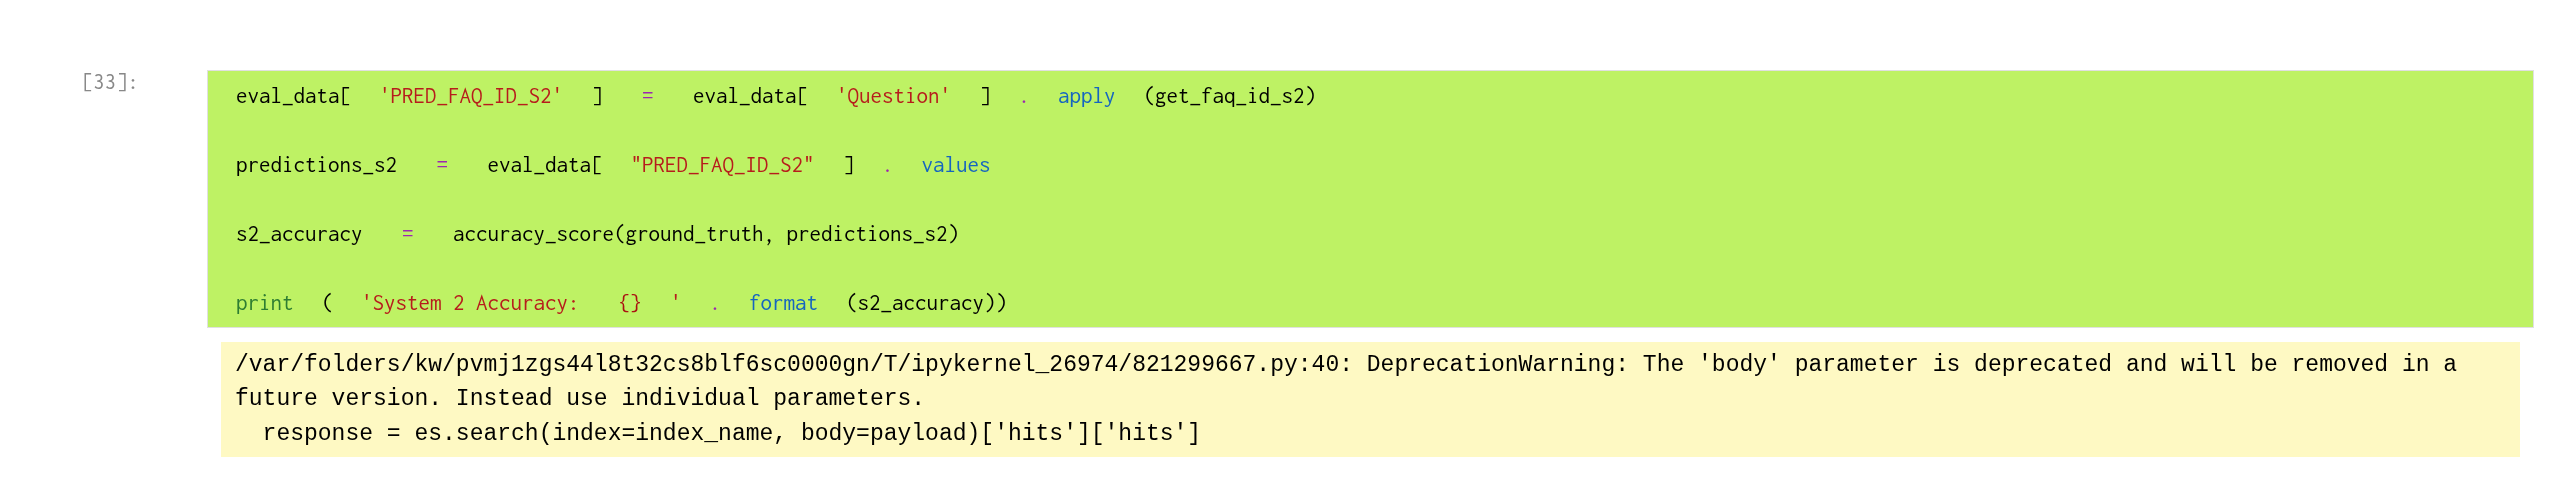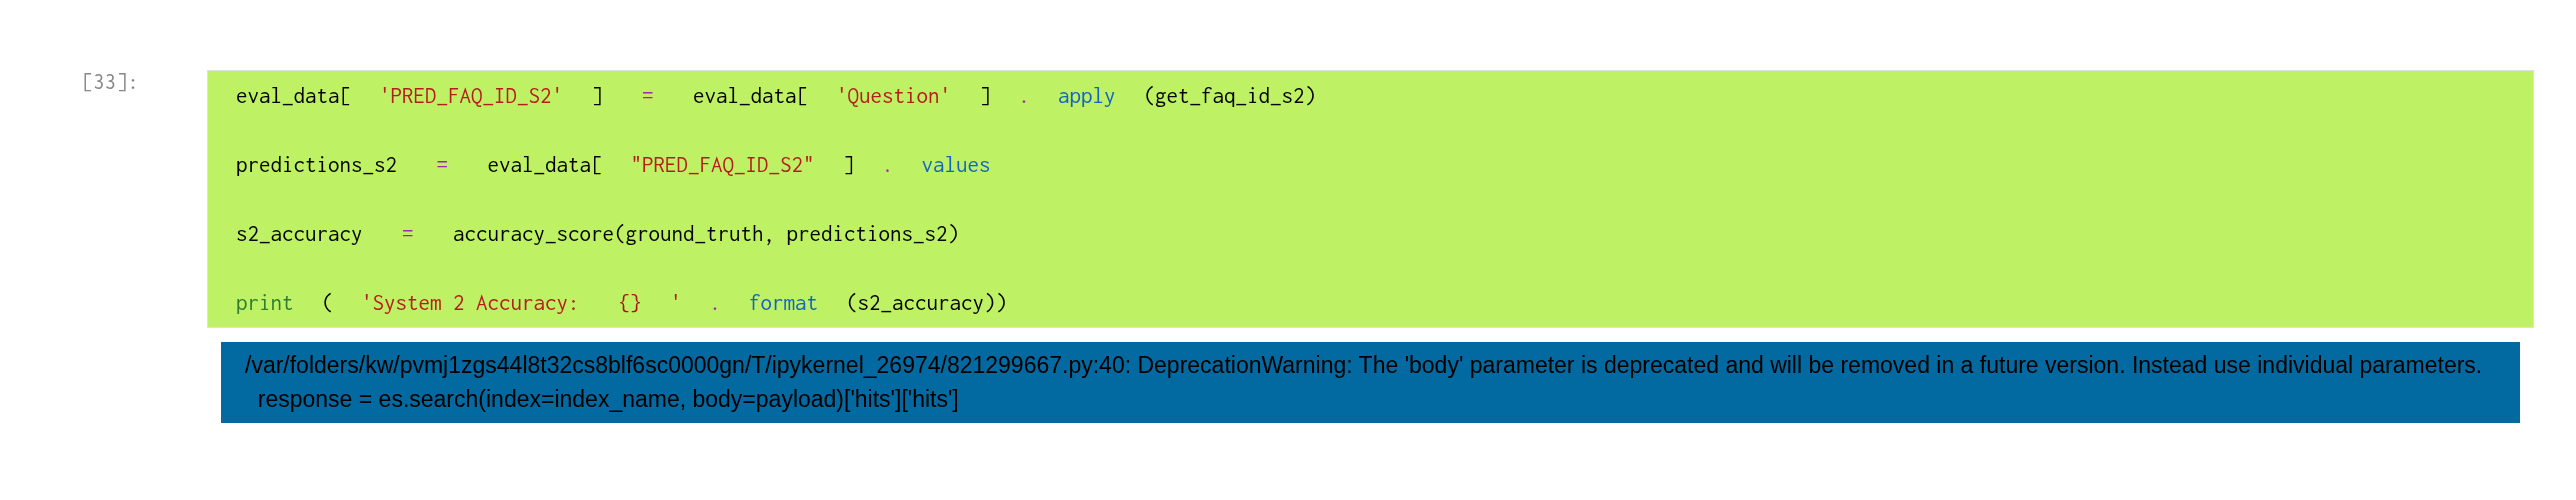--- a/index.html
+++ b/index.html
@@ -34,25 +34,25 @@
       border: 1px solid #e0e0e0;
       padding: 7px 14px;
       white-space: pre;
       overflow-x: auto;
       font-family: inherit;
     }
     .output-area {
       padding: 0;
     }
     .warning-block {
-      background: #0369a1;
-      padding: 6px 24px;
+      background: #fef9c3;
+      padding: 6px 14px;
       white-space: pre-wrap;
       word-wrap: break-word;
-      font-family: Liberation Sans, sans-serif;
+      font-family: Liberation Mono, monospace;
       color: #000000;
     }
     .output-text {
       padding: 6px 14px;
       white-space: pre;
       font-family: inherit;
       color: #000000;
     }
     
     .tok-name { color: #000000; }

